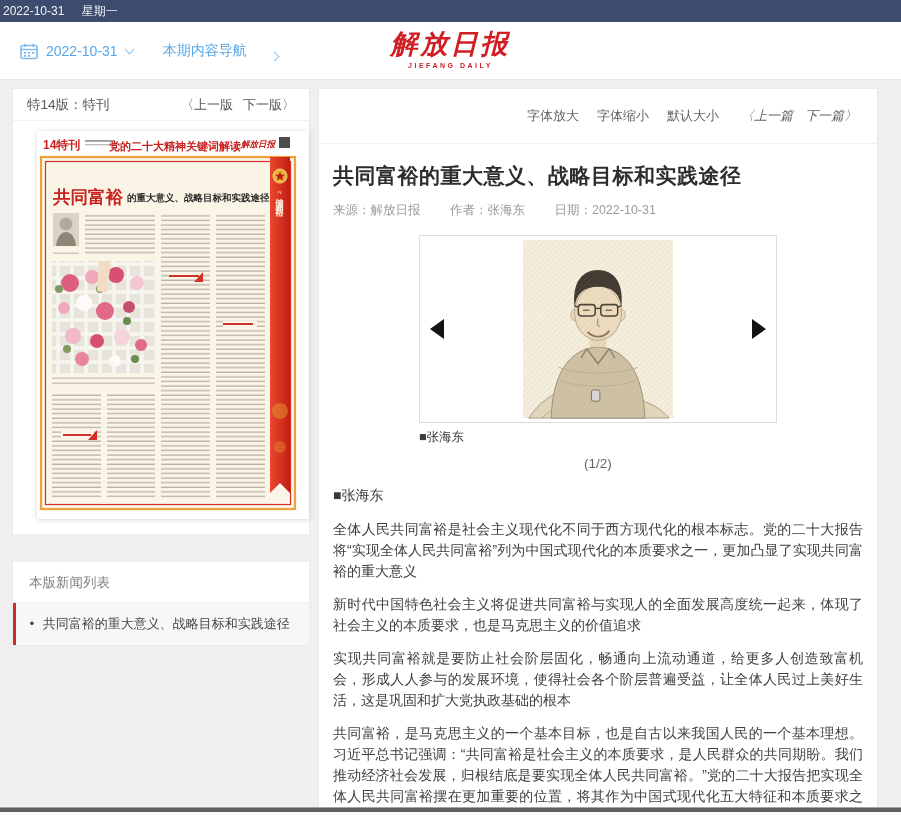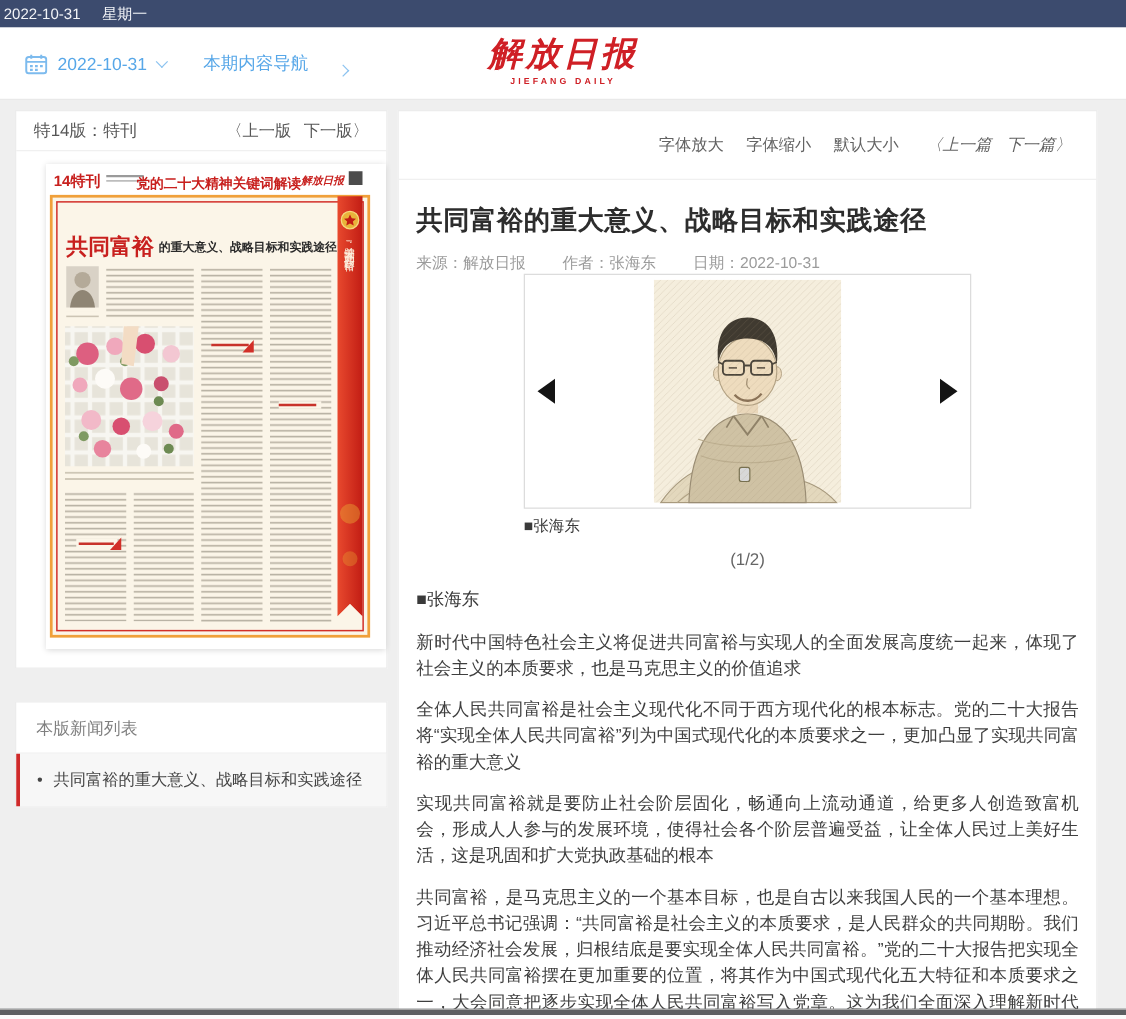--- a/index.html
+++ b/index.html
@@ -74,21 +74,21 @@
   
   #article-card{position:absolute;left:318px;top:8px;width:560px;height:722px;overflow:hidden;}
   .toolbar{
     height:55px;display:flex;align-items:center;justify-content:flex-end;gap:18px;
     padding:0 20px;border-bottom:1px solid #f0f0f0;color:#636363;font-size:13px;
   }
   .toolbar span{cursor:pointer;}
   .toolbar .grp{display:flex;gap:12px;margin-left:4px;font-style:italic;}
   .article-body{padding:18px 14px 0;}
   h1.title{font-size:21px;font-weight:600;color:#2d2d2d;margin-bottom:12px;letter-spacing:.5px;}
-  .meta{color:#9b9b9b;font-size:12.5px;}
+  .meta{color:#9b9b9b;font-size:12.5px;margin-bottom:16px;}
   .meta span{margin-right:26px;}
   .carousel-wrap{width:358px;margin:0 auto;}
   .carousel{
     position:relative;height:188px;border:1px solid #dcdcdc;background:#fff;
     display:flex;align-items:center;justify-content:center;
   }
   .arrow{position:absolute;top:50%;transform:translateY(-50%);width:0;height:0;cursor:pointer;}
   .arrow-left{left:10px;border-top:10px solid transparent;border-bottom:10px solid transparent;border-right:14px solid #141414;}
   .arrow-right{right:10px;border-top:10px solid transparent;border-bottom:10px solid transparent;border-left:14px solid #141414;}
   .caption{font-size:12.5px;color:#3a3a3a;margin-top:6px;}
@@ -305,22 +305,22 @@
 
             <rect width="160" height="190" fill="url(#hatch)" opacity="0.22"></rect>
           </svg>
           <div class="arrow arrow-right"></div>
         </div>
         <div class="caption">■张海东</div>
       </div>
       <div class="indicator">(1/2)</div>
 
       <div class="author-line">■张海东</div>
+      <p>全体人民共同富裕是社会主义现代化不同于西方现代化的根本标志。党的二十大报告将“实现全体人民共同富裕”列为中国式现代化的本质要求之一，更加凸显了实现共同富裕的重大意义</p>
       <p>新时代中国特色社会主义将促进共同富裕与实现人的全面发展高度统一起来，体现了社会主义的本质要求，也是马克思主义的价值追求</p>
-      <p>全体人民共同富裕是社会主义现代化不同于西方现代化的根本标志。党的二十大报告将“实现全体人民共同富裕”列为中国式现代化的本质要求之一，更加凸显了实现共同富裕的重大意义</p>
       <p>实现共同富裕就是要防止社会阶层固化，畅通向上流动通道，给更多人创造致富机会，形成人人参与的发展环境，使得社会各个阶层普遍受益，让全体人民过上美好生活，这是巩固和扩大党执政基础的根本</p>
       <p>共同富裕，是马克思主义的一个基本目标，也是自古以来我国人民的一个基本理想。习近平总书记强调：“共同富裕是社会主义的本质要求，是人民群众的共同期盼。我们推动经济社会发展，归根结底是要实现全体人民共同富裕。”党的二十大报告把实现全体人民共同富裕摆在更加重要的位置，将其作为中国式现代化五大特征和本质要求之一，大会同意把逐步实现全体人民共同富裕写入党章。这为我们全面深入理解新时代实现共同富裕的重大意义、战略目标和实践途径提供了理论指引。</p>
     </div>
   </div>
 </div>
 
 <div id="footer-bar"></div>
 <div id="footer-white"></div>
 
 </body></html>

